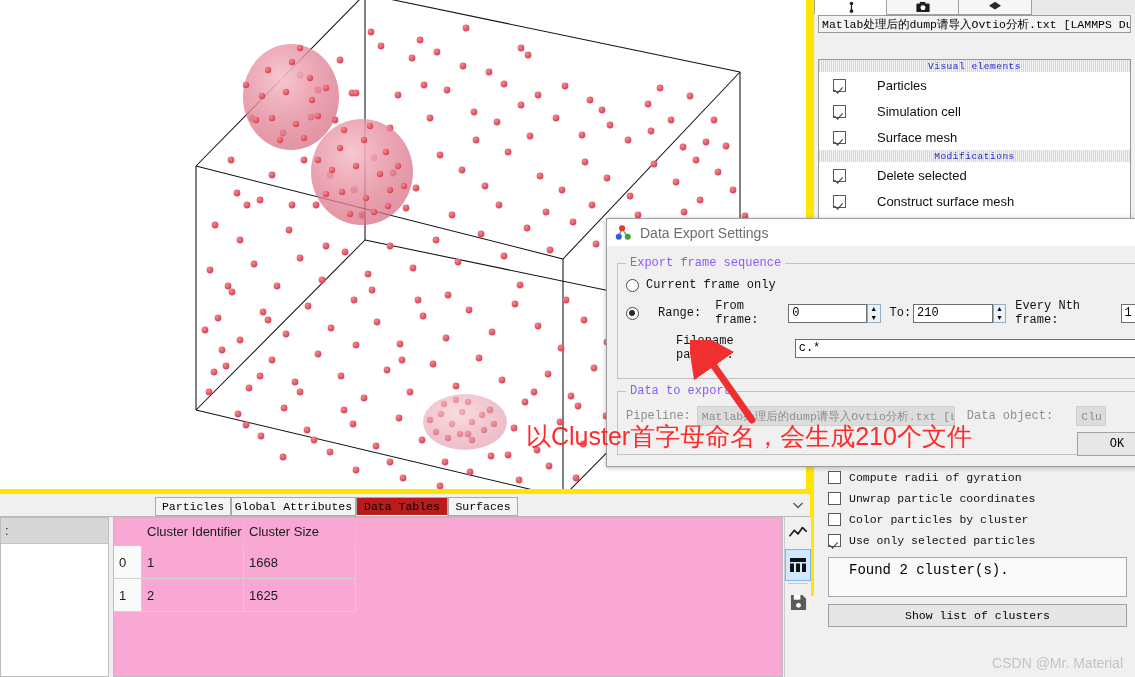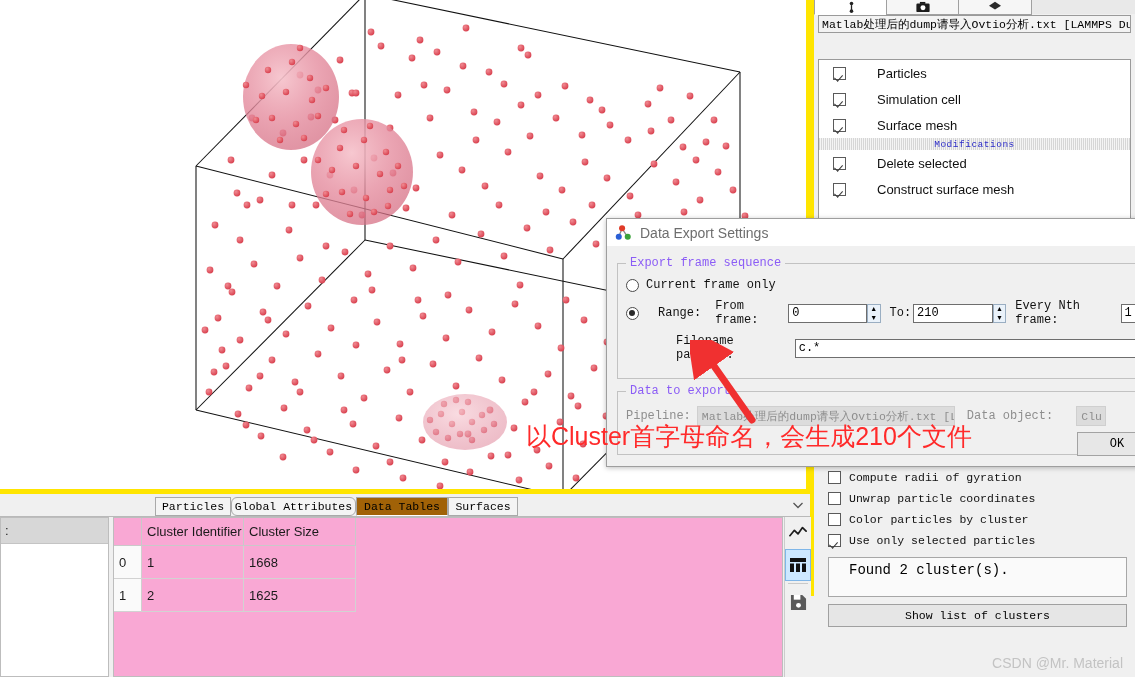--- a/index.html
+++ b/index.html
@@ -65,21 +65,21 @@
   
   #cp-yellow-lower{left:810px;top:446px;width:4px;height:150px;background:#ffe500;}
 
   
   #inspector{left:0;top:494px;width:810px;height:183px;background:#f0f0f0;}
   .tabbar{position:absolute;left:0;top:0;width:810px;height:22px;background:#f0f0f0;
           border-bottom:1px solid #b9b9b9;}
   .dtab{position:absolute;top:3px;height:19px;border:1px solid #a9a9a9;background:#f4f4f4;
         font-family:"Liberation Mono", monospace;font-size:11.5px;
         display:flex;align-items:center;justify-content:center;box-sizing:border-box;}
-  .dtab.active{background:#a16207;border-bottom:1px solid #ffffff;}
+  .dtab.active{background:#b91c1c;border-bottom:1px solid #ffffff;}
 
   #insp-side{position:absolute;left:0;top:23px;width:109px;height:160px;
              background:#ffffff;border:1px solid #bdbdbd;box-sizing:border-box;}
   #insp-side .hdr{height:26px;background:#d7d7d7;border-bottom:1px solid #c4c4c4;
                   display:flex;align-items:center;padding-left:4px;box-sizing:border-box;
                   font-size:13px;color:#222;}
 
   #table-wrap{position:absolute;left:113px;top:23px;width:670px;height:160px;
               background:#f9a8d4;border:1px solid #bdbdbd;box-sizing:border-box;}
   table.dt{border-collapse:collapse;}
@@ -507,20 +507,21 @@
       <svg width="14" height="12" viewBox="0 0 16 14">
         <polygon points="8,1 15,5.5 8,10 1,5.5" fill="#2a2a2a"></polygon>
       </svg>
     </div>
   </div>
 
   <div class="cp-title">Matlab处理后的dump请导入Ovtio分析.txt [LAMMPS Dump]</div>
 
 
   <div class="cp-list">
+    <div class="cp-section">Visual elements</div>
 
     <div class="cp-row">
       <span class="chk on"></span>
       <span class="lbl">Particles</span>
     </div>
     <div class="cp-row">
       <span class="chk on"></span>
       <span class="lbl">Simulation cell</span>
     </div>
     <div class="cp-row">
@@ -573,21 +574,21 @@
 </div>
 
 <div class="abs" id="cp-yellow-lower"></div>
 
 <div class="abs" id="inspector">
 
   <div class="tabbar">
     <div class="dtab" style="left:155px;width:76px;">
       <span>Particles</span>
     </div>
-    <div class="dtab" style="left:231px;width:125px;border-radius:6px;">
+    <div class="dtab" style="left:231px;width:125px;">
       <span>Global Attributes</span>
     </div>
     <div class="dtab active" style="left:356px;width:92px;">
       <span>Data Tables</span>
     </div>
     <div class="dtab" style="left:448px;width:70px;">
       <span>Surfaces</span>
     </div>
     <div class="abs" id="chev">
       <svg width="16" height="16" viewBox="0 0 16 16">

